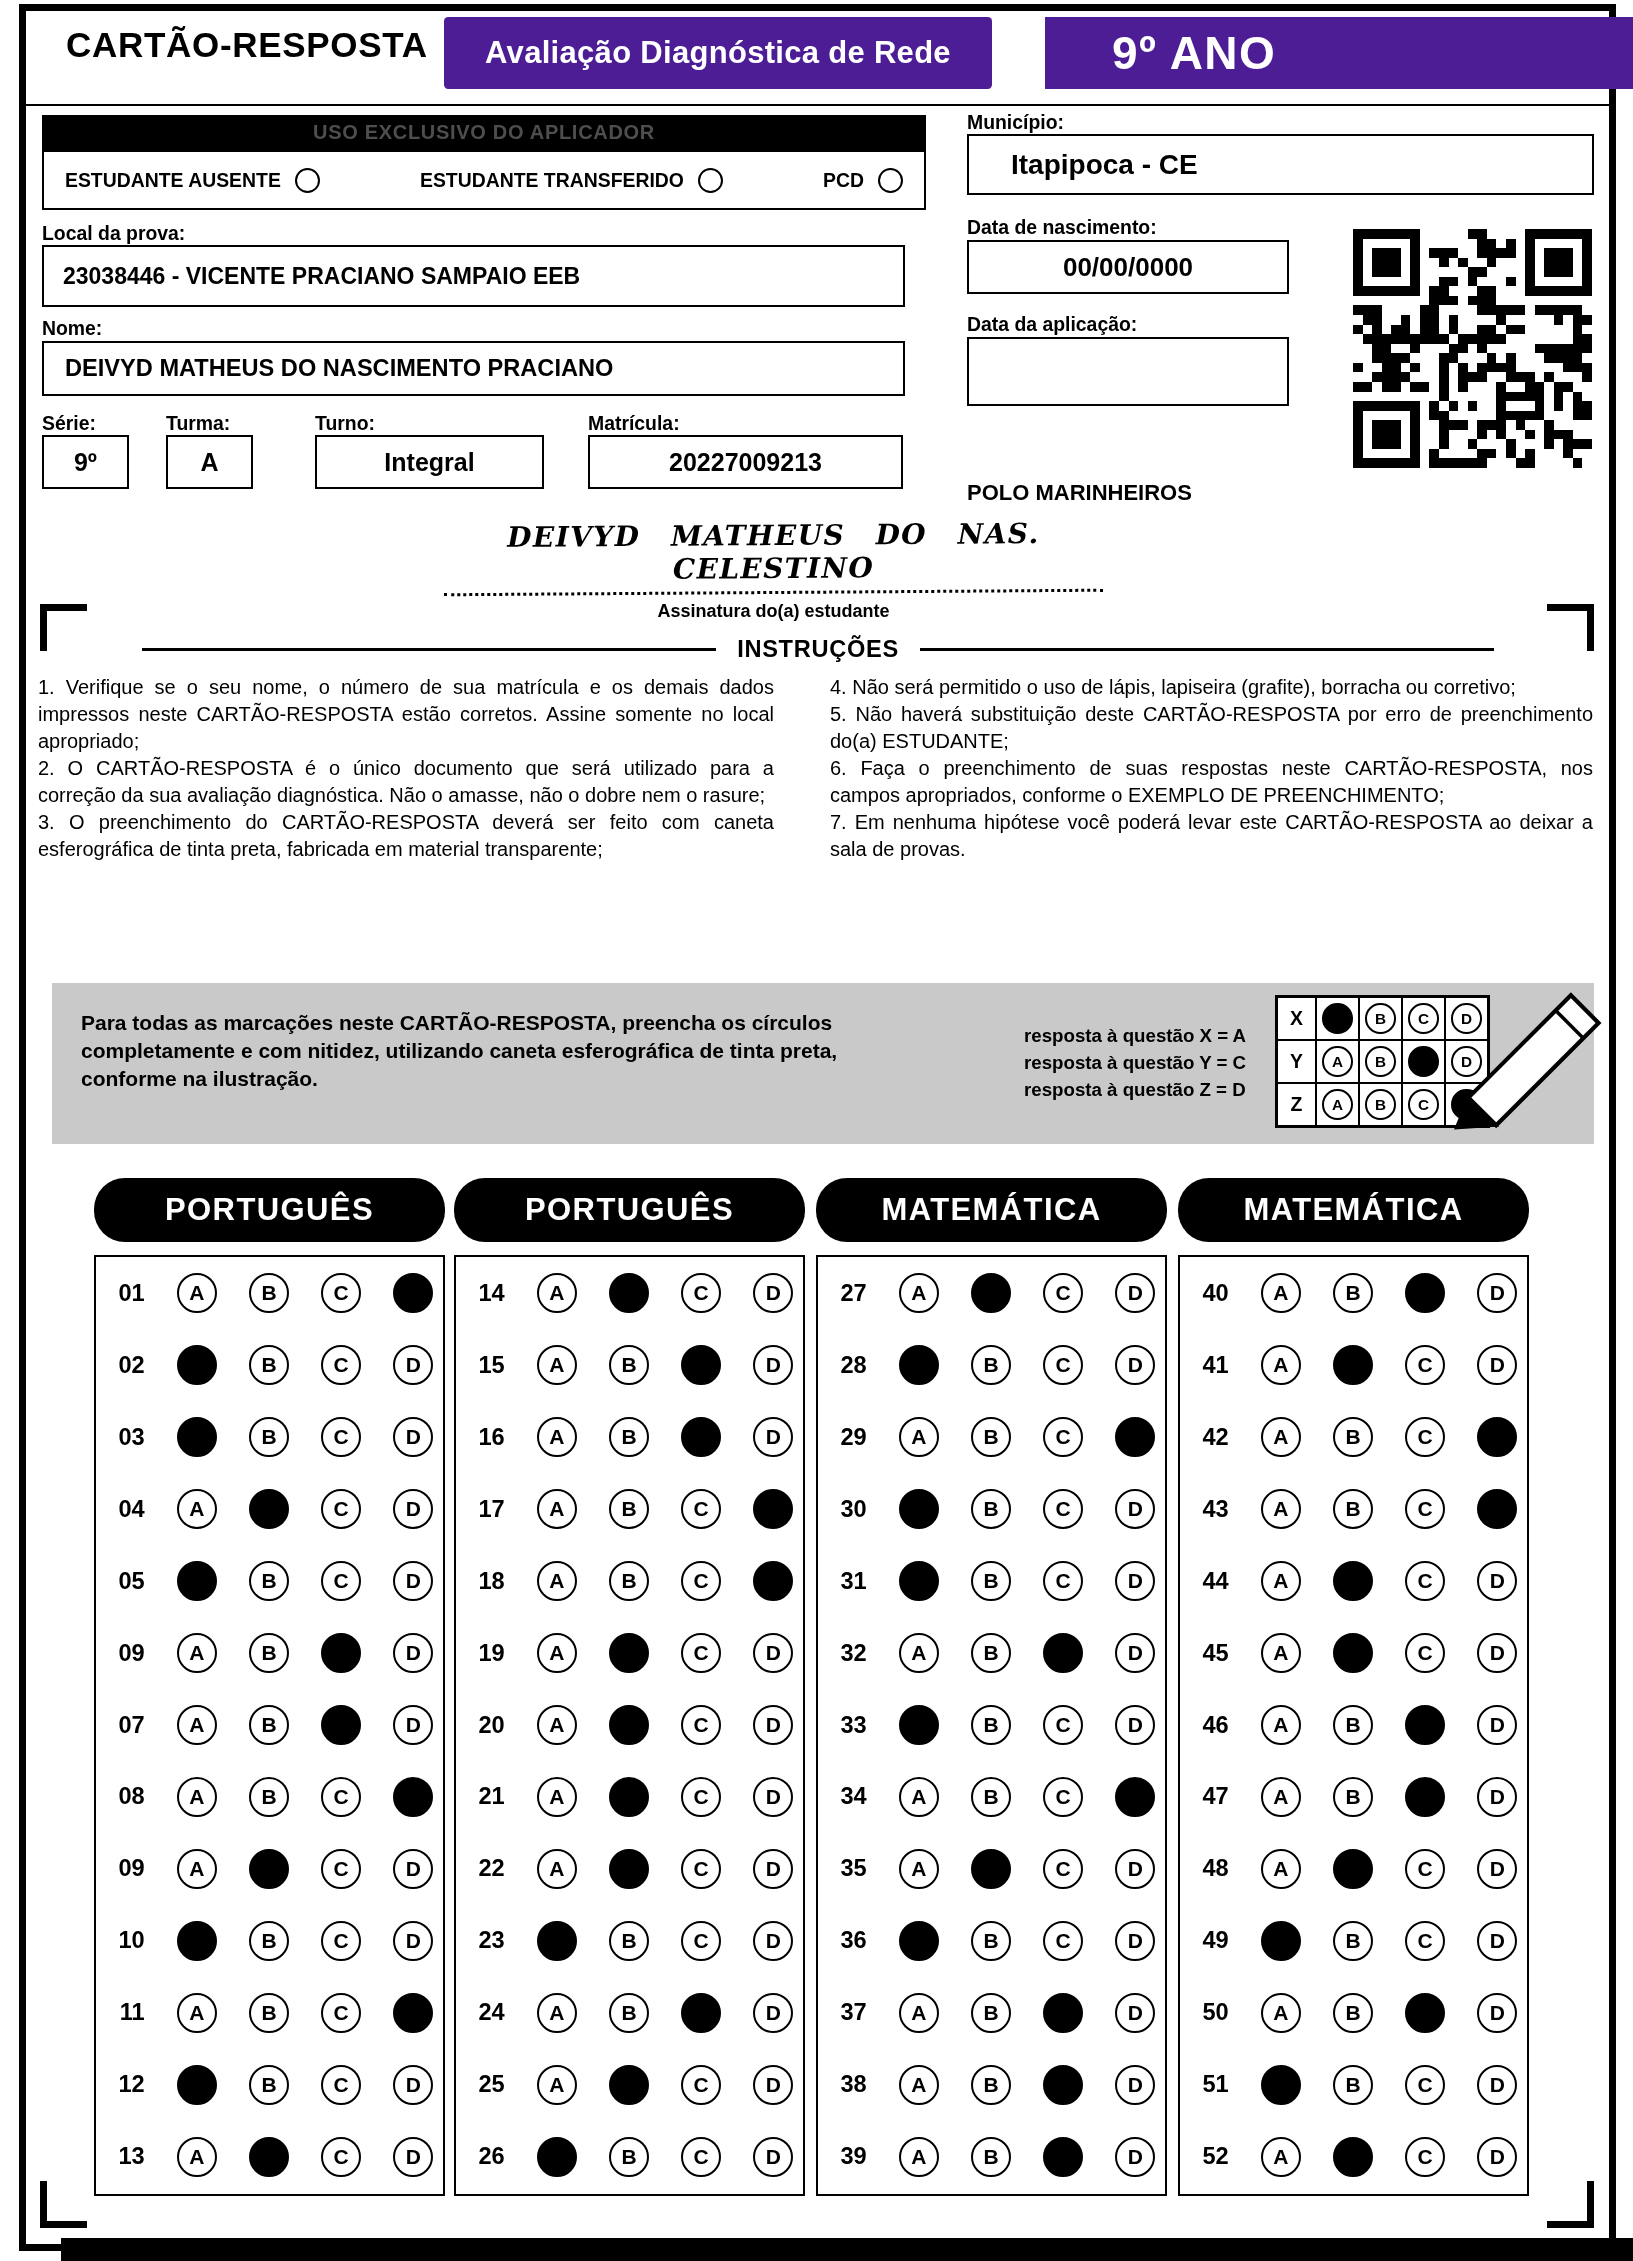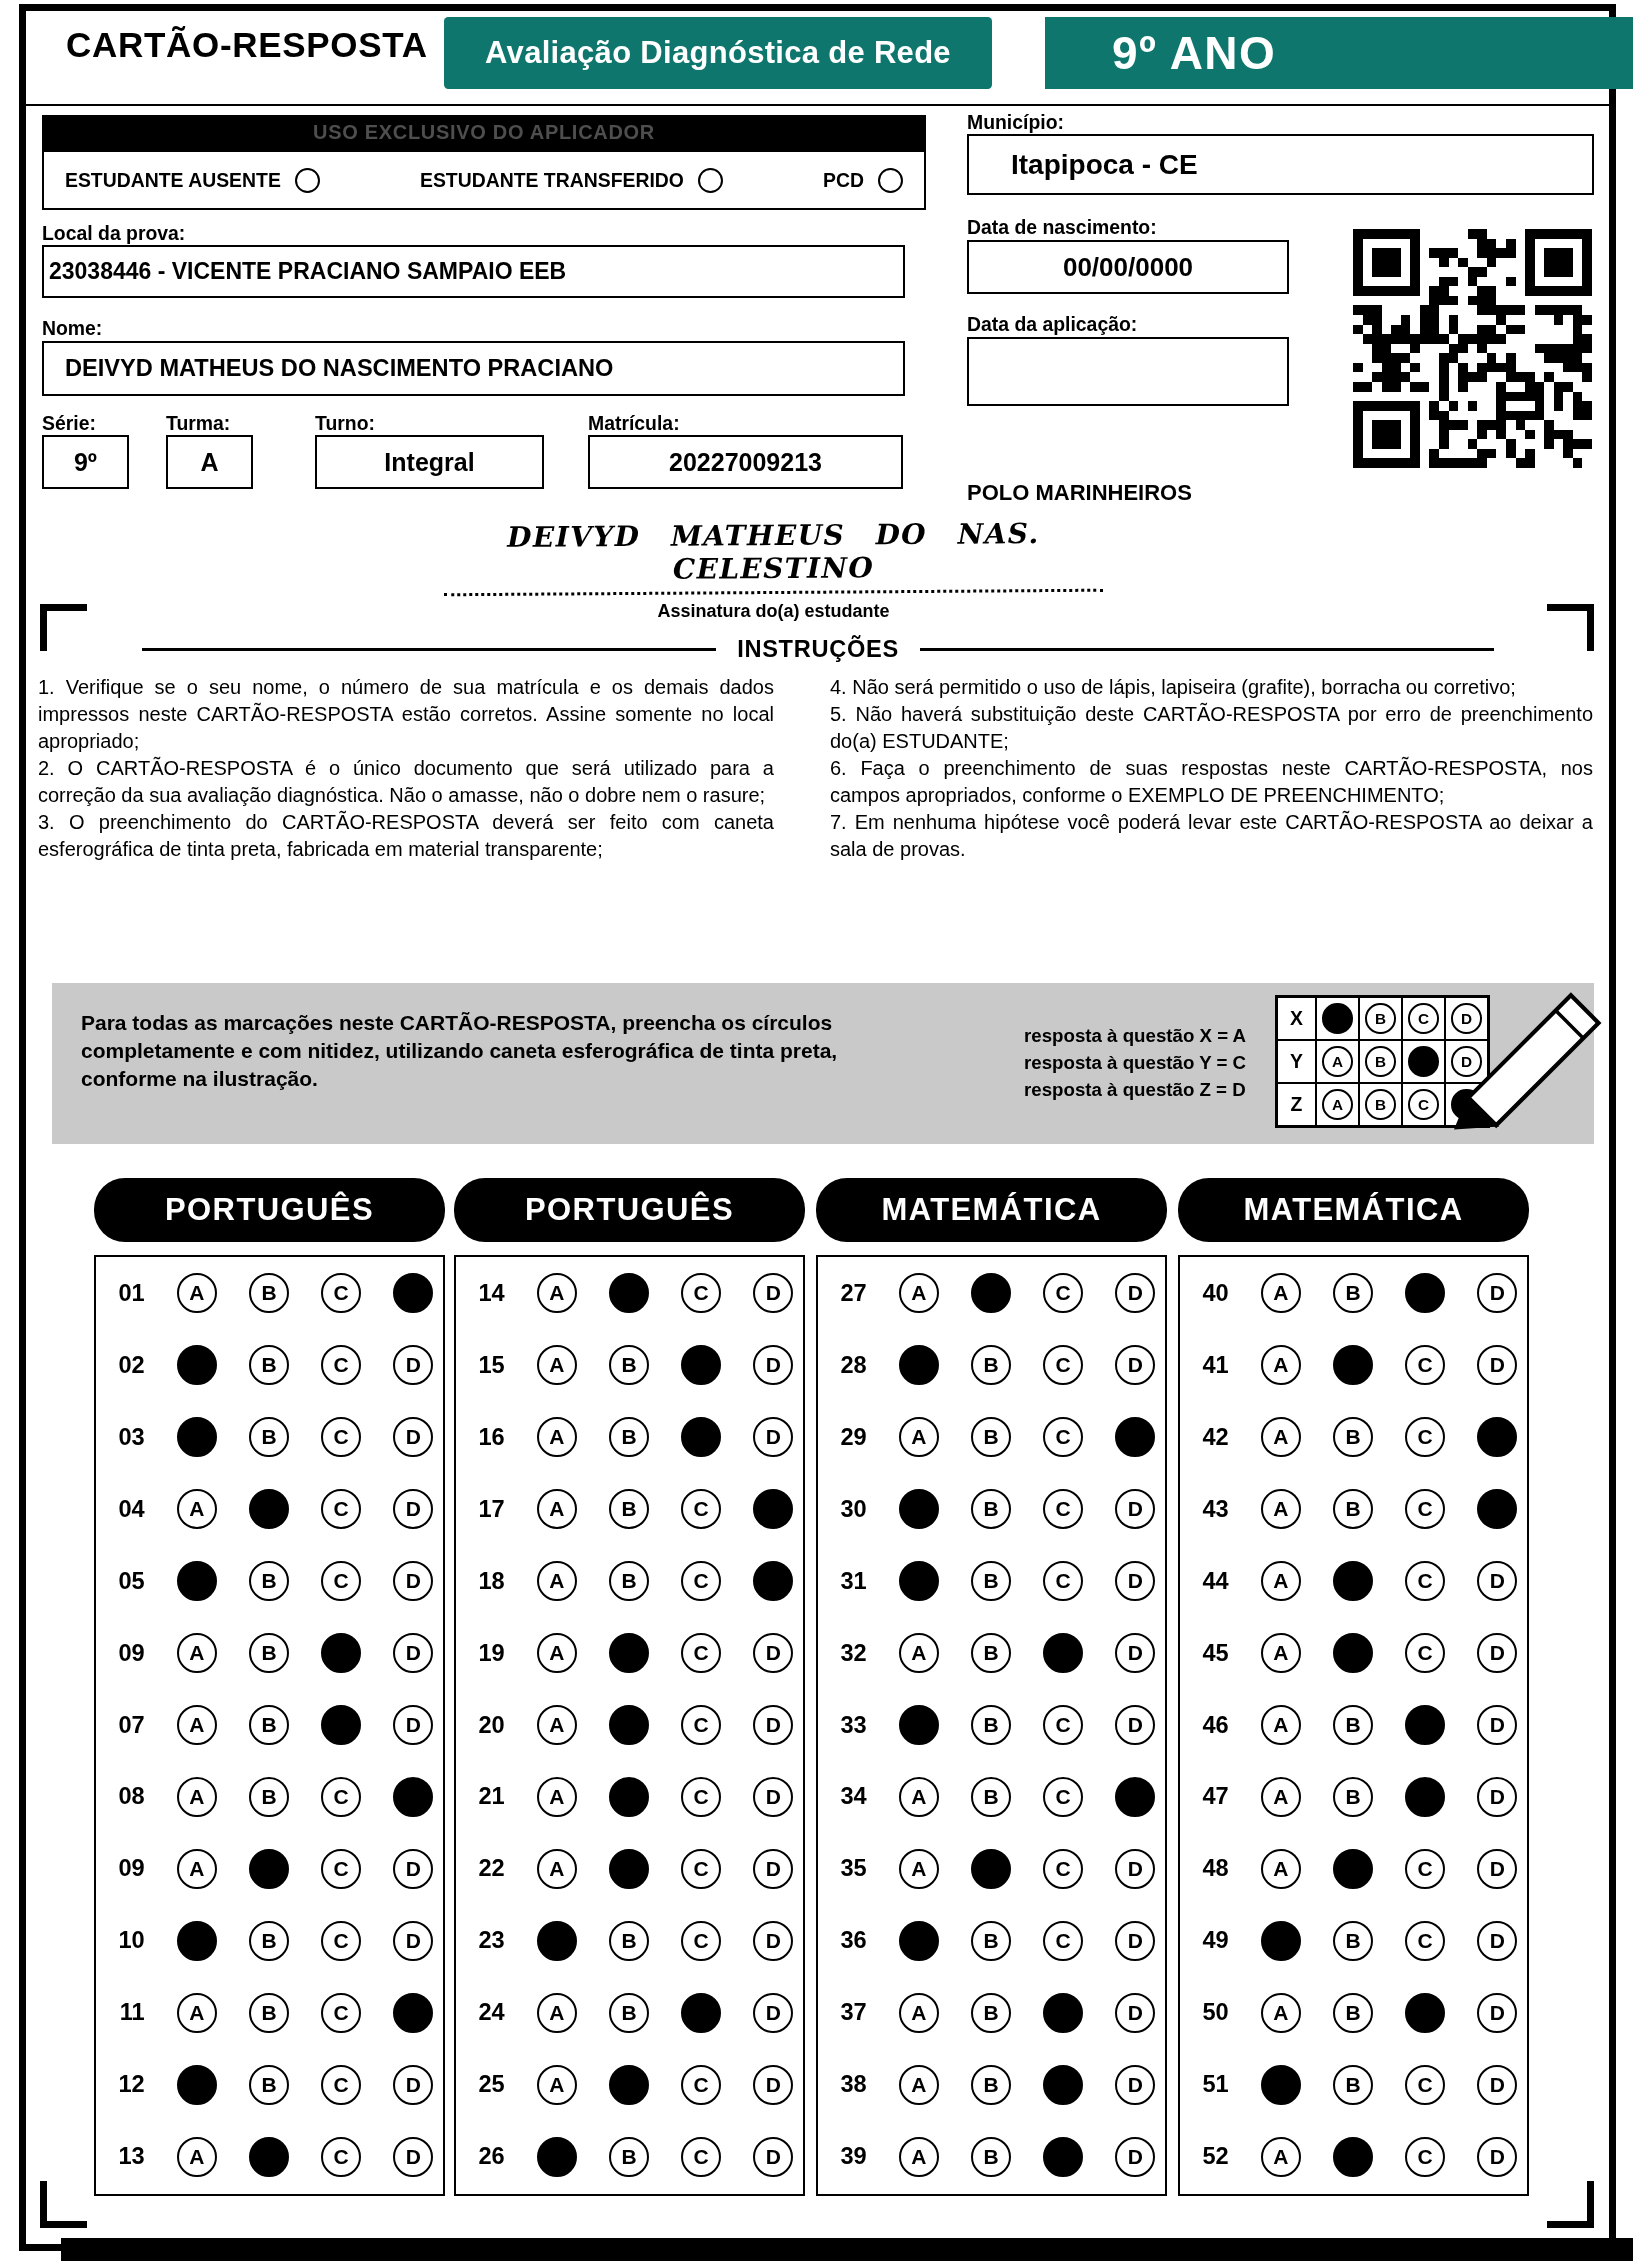--- a/index.html
+++ b/index.html
@@ -5,21 +5,21 @@
 <style>
   * { box-sizing: border-box; margin: 0; padding: 0; }
   html, body { background: #e8e8e8; }
   body { font-family: "Liberation Sans", sans-serif; color: #000; }
   .page { position: relative; width: 1634px; height: 2261px; background: #fff; overflow: hidden; margin: 0 auto; }
   .abs { position: absolute; }
 
   .frame { left: 19.4px; top: 4.2px; width: 1597px; height: 2247px; border: 7px solid #000; }
 
   .card-title { left: 66px; top: 25px; font-size: 35px; font-weight: bold; letter-spacing: 0.7px; }
-  .black-box { background: #0f766e; color: #fff; display: flex; align-items: center; font-weight: bold; }
+  .black-box { background: #4c1d95; color: #fff; display: flex; align-items: center; font-weight: bold; }
   .exam-title { left: 444px; top: 16.6px; width: 548px; height: 72px; font-size: 31px; justify-content: center; border-radius: 4.2px; letter-spacing: 0.3px; }
   .grade-box { left: 1007px; top: 16.6px; width: 603px; height: 72px; font-size: 46px; padding-left: 67px; letter-spacing: 1.4px; margin-left: 38px; }
   .hrule { height: 2.1px; background: #000; }
 
   .uso-bar { left: 42px; top: 115px; width: 884px; height: 35px; background: #000; color: #4e4e4e; font-size: 20px; font-weight: bold; display: flex; align-items: center; justify-content: center; letter-spacing: 0.7px; }
   .options-box { left: 42px; top: 150px; width: 884px; height: 60px; border: 2.1px solid #000; display: flex; align-items: center; justify-content: space-between; padding: 0 21px; }
   .opt { display: flex; align-items: center; gap: 14px; }
   .opt-label { font-size: 19.4px; font-weight: bold; }
   .opt-circle { width: 25px; height: 25px; border: 2.1px solid #000; border-radius: 50%; display: inline-block; }
 
@@ -86,21 +86,21 @@
       <span class="opt-label">ESTUDANTE TRANSFERIDO</span>
       <span class="opt-circle"></span>
     </div>
     <div class="opt">
       <span class="opt-label">PCD</span>
       <span class="opt-circle"></span>
     </div>
   </div>
 
   <div class="abs label" style="left:42px; top:222px;">Local da prova:</div>
-  <div class="abs fieldbox" style="left:42px; top:245px; width:863px; height:53px; padding-left:5px;">23038446 - VICENTE PRACIANO SAMPAIO EEB</div>
+  <div class="abs fieldbox" style="left:42px; top:245px; width:863px; height:62px; padding-left:19px;">23038446 - VICENTE PRACIANO SAMPAIO EEB</div>
 
   <div class="abs label" style="left:42px; top:317px;">Nome:</div>
   <div class="abs fieldbox" style="left:42px; top:341px; width:863px; height:55px; padding-left:21px; font-size:23.6px;">DEIVYD MATHEUS DO NASCIMENTO PRACIANO</div>
 
   <div class="abs label" style="left:42px; top:412px;">Série:</div>
   <div class="abs fieldbox centered" style="left:42px; top:435px; width:87px; height:54px; font-size:25px;">9º</div>
 
   <div class="abs label" style="left:166px; top:412px;">Turma:</div>
   <div class="abs fieldbox centered" style="left:166px; top:435px; width:87px; height:54px; font-size:25px;">A</div>
 

